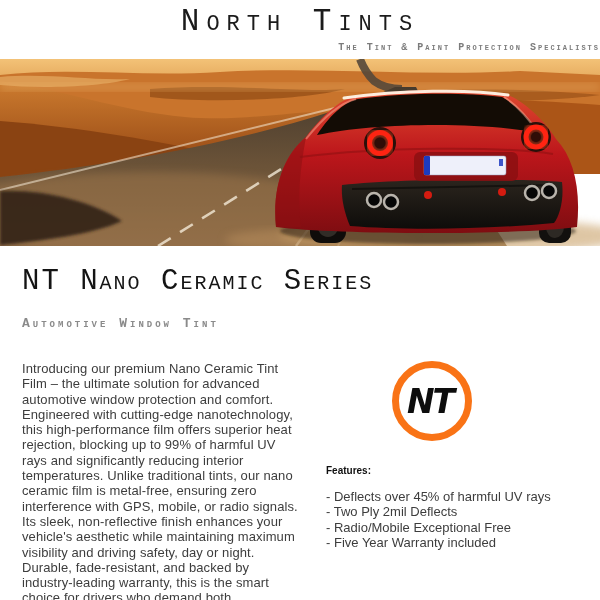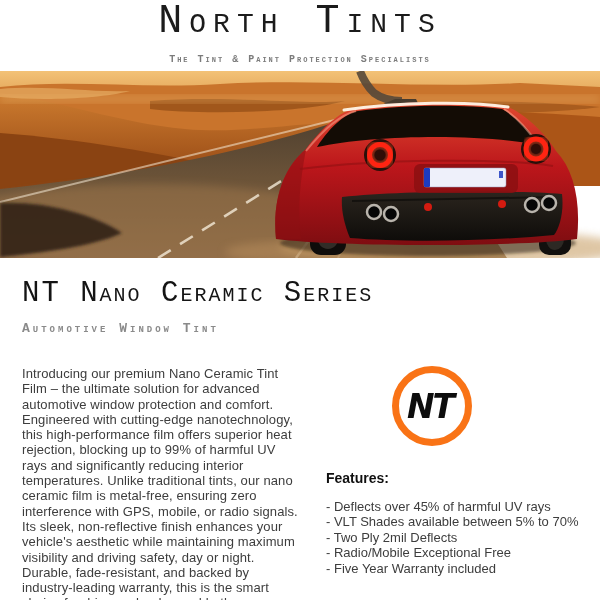--- a/index.html
+++ b/index.html
@@ -10,35 +10,36 @@
     font-family: "Liberation Sans", sans-serif;
     color: #3d3d3d;
   }
   .page { width: 600px; height: 600px; position: relative; }
 
   
   .brand-header { text-align: center; padding-top: 4px; }
   .brand-title {
     font-family: "Liberation Mono", monospace;
     font-variant: small-caps;
-    font-size: 40px;
+    font-size: 31px;
     letter-spacing: 7px;
     color: #1b1b1b;
     line-height: 36px;
     white-space: nowrap;
   }
   .brand-tagline {
     font-family: "Liberation Mono", monospace;
     font-variant: small-caps;
     font-weight: 600;
     font-size: 10px;
     letter-spacing: 2px;
     color: #7b7b7b;
-    margin-top: 14px;
-    white-space: nowrap;
+    margin-top: 2px;
+    white-space: nowrap;
+    text-align: right;
   }
 
   
   .hero { width: 600px; height: 187px; margin-top: 6px; display: block; }
 
   
   .product-header { padding: 20px 0 0 22px; }
   .product-title {
     font-family: "Liberation Mono", monospace;
     font-variant: small-caps;
@@ -48,21 +49,21 @@
     line-height: 32px;
     white-space: nowrap;
   }
   .product-subtitle {
     font-family: "Liberation Mono", monospace;
     font-variant: small-caps;
     font-weight: 600;
     font-size: 13px;
     letter-spacing: 3px;
     color: #8a8a8a;
-    margin-top: 11px;
+    margin-top: 18px;
     white-space: nowrap;
   }
 
   
   .content {
     display: flex;
     align-items: flex-start;
     padding: 30px 10px 0 22px;
   }
   .col-left { width: 280px; flex: none; }
@@ -85,21 +86,21 @@
     font-family: "DejaVu Sans", sans-serif;
     font-weight: bold;
     font-style: italic;
     font-size: 33px;
     color: #0d0d0d;
     letter-spacing: -2px;
     transform: translateX(-2px);
   }
   .features-heading {
     margin-top: 24px;
-    font-size: 14px;
+    font-size: 10px;
     font-weight: bold;
     color: #101010;
   }
   .features-list {
     list-style: none;
     margin: 13px 0 0 0;
     padding: 0;
     font-size: 13px;
     line-height: 15.4px;
     color: #3d3d3d;
@@ -235,21 +236,20 @@
     <div class="col-left">
       <p class="description">Introducing our premium Nano Ceramic Tint Film – the ultimate solution for advanced automotive window protection and comfort. Engineered with cutting-edge nanotechnology, this high-performance film offers superior heat rejection, blocking up to 99% of harmful UV rays and significantly reducing interior temperatures. Unlike traditional tints, our nano ceramic film is metal-free, ensuring zero interference with GPS, mobile, or radio signals. Its sleek, non-reflective finish enhances your vehicle's aesthetic while maintaining maximum visibility and driving safety, day or night. Durable, fade-resistant, and backed by industry-leading warranty, this is the smart choice for drivers who demand both performance and luxury.</p>
     </div>
     <div class="col-right">
       <div class="nt-badge">
         <span class="nt-badge-text">NT</span>
       </div>
       <div class="features-heading">Features:</div>
       <ul class="features-list">
         <li>- Deflects over 45% of harmful UV rays</li>
-        <li>- VLT Shades available between 5% to 70%</li>
         <li>- Two Ply 2mil Deflects</li>
         <li>- Radio/Mobile Exceptional Free</li>
         <li>- Five Year Warranty included</li>
       </ul>
     </div>
   </section>
 
 </div>
 
 </body></html>

